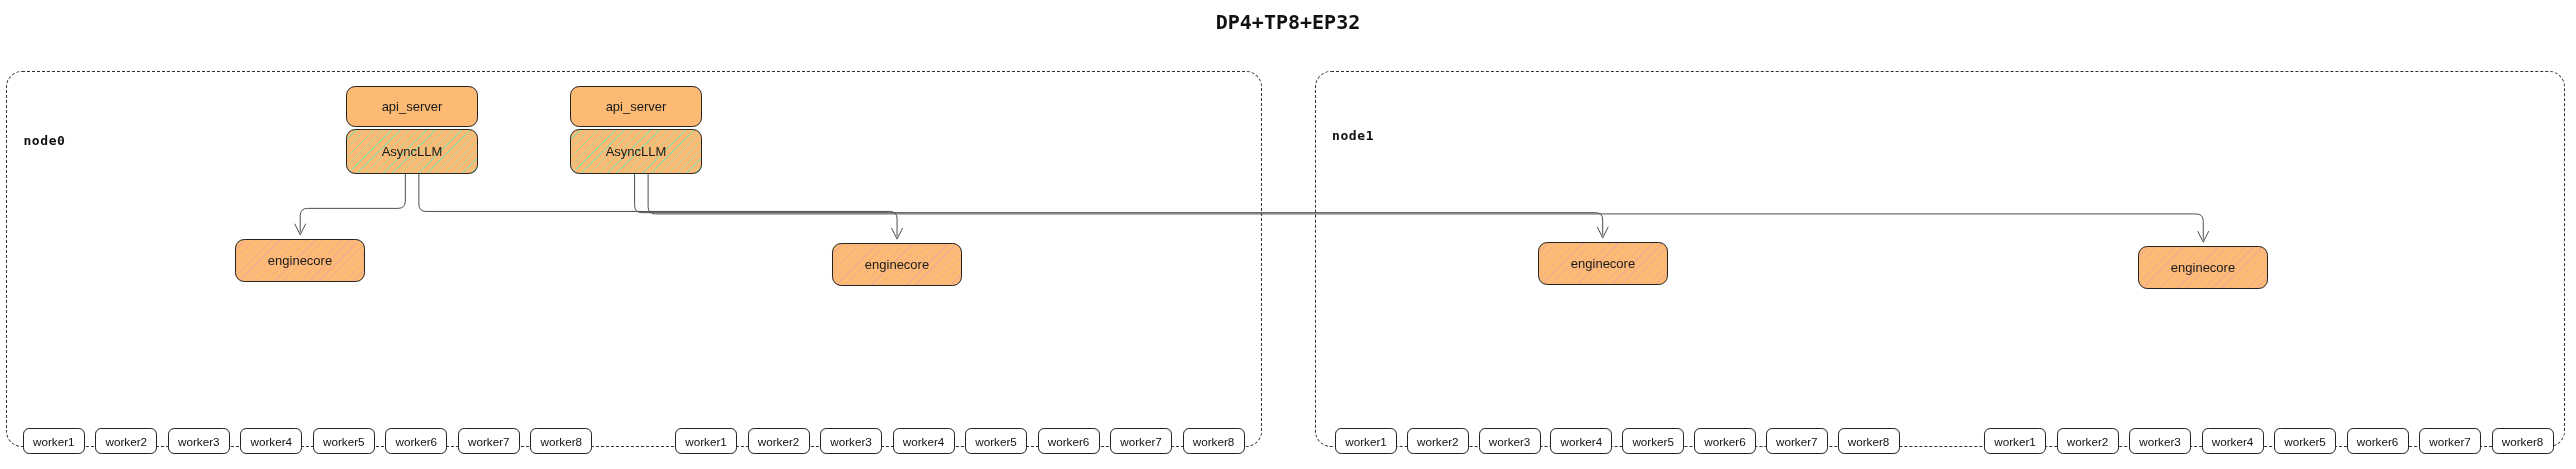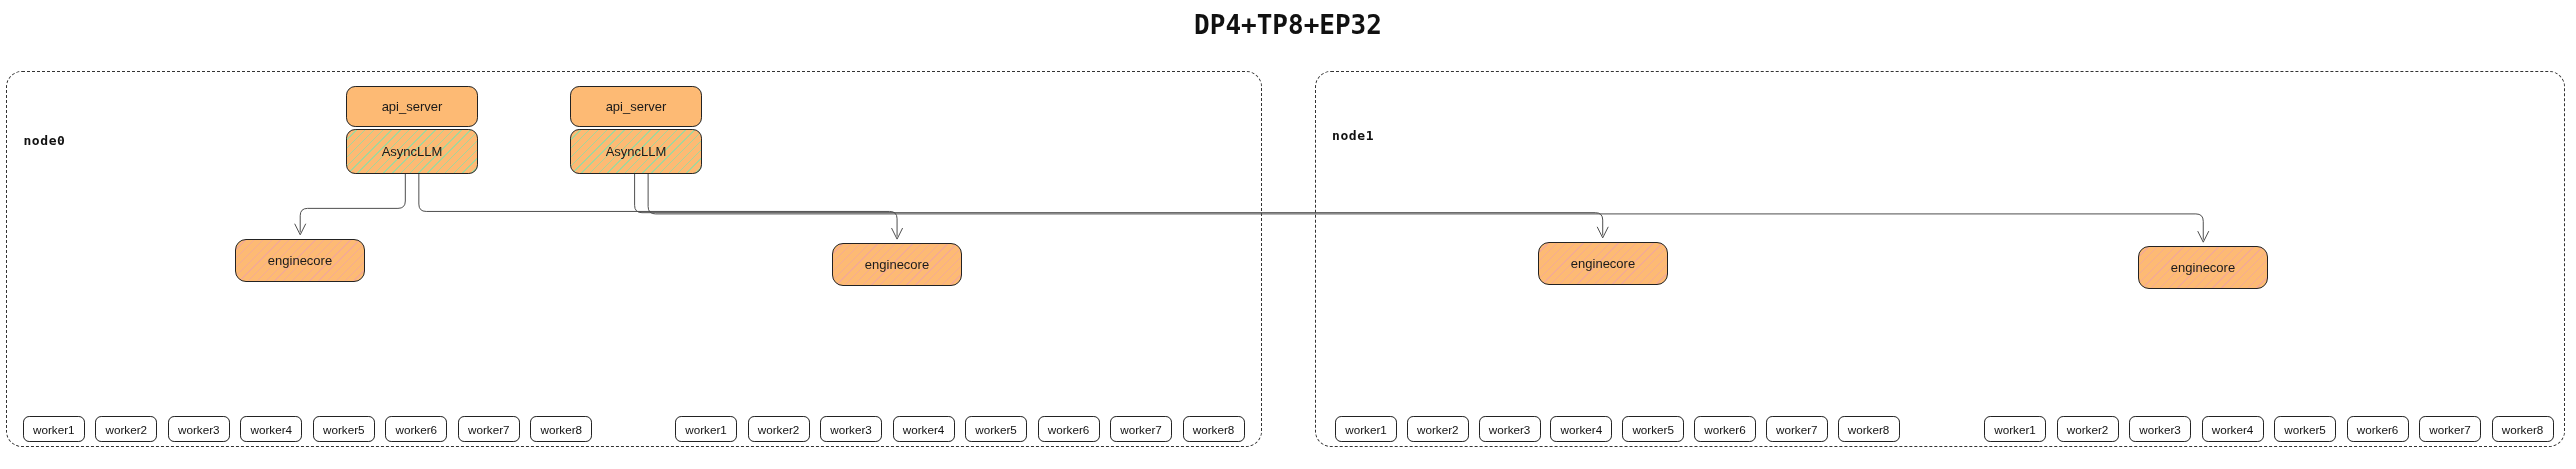--- a/index.html
+++ b/index.html
@@ -2,21 +2,21 @@
 <html style="font-size:9.8px"><head>
 <meta charset="utf-8">
 <style>
   html,body { margin:0; padding:0; background:#ffffff; }
   .canvas {
     position:relative; width:2576px; height:469px; background:#ffffff;
     font-family:"Liberation Sans", sans-serif; overflow:hidden;
   }
   .diagram-title {
     position:absolute; top:9.8px; left:0; width:100%; text-align:center;
-    font-family:"DejaVu Sans Mono", monospace; font-size:26px; font-weight:700; color:#111;
+    font-family:"DejaVu Sans Mono", monospace; font-size:20px; font-weight:700; color:#111;
   }
   .node-frame {
     position:absolute; border:1.5px dashed #333; border-radius:16px;
     box-sizing:border-box; background:transparent;
   }
   .node-label {
     position:absolute; font-family:"DejaVu Sans Mono", monospace;
     font-size:13px; font-weight:700; color:#111; letter-spacing:0.6px;margin-top:48px;
   }
   .box {
@@ -26,23 +26,22 @@
   }
   .hatch-green {
     background-image: repeating-linear-gradient(135deg,
       rgba(134,223,168,0.75) 0px, rgba(134,223,168,0.75) 1px,
       transparent 1px, transparent 6.2px);
   }
   .hatch-red {
     background-image: repeating-linear-gradient(135deg,
       rgba(240,163,163,0.65) 0px, rgba(240,163,163,0.65) 0.9px,
       transparent 0.9px, transparent 6.2px);
-    border-radius: 11px;
   }
-  .worker-row { position:absolute; top:416px; display:flex; z-index:2;padding-left:13px; }
+  .worker-row { position:absolute; top:428px; display:flex; z-index:2;padding-left:13px; }
   .gap17 { gap:10.5px; } .gap16 { gap:9.8px; }
   .worker {
     flex:0 0 auto; width:62px; height:26px; background:#ffffff;
     border:1.2px solid #222; border-radius:6.2px; box-sizing:border-box;
     display:flex; align-items:center; justify-content:center;
     font-size:11.7px; color:#111;
   }
   .edges { position:absolute; left:0; top:0; z-index:1; }
   .edges path { fill:none; stroke:#4a4a4a; stroke-width:1.6; }
 </style>

